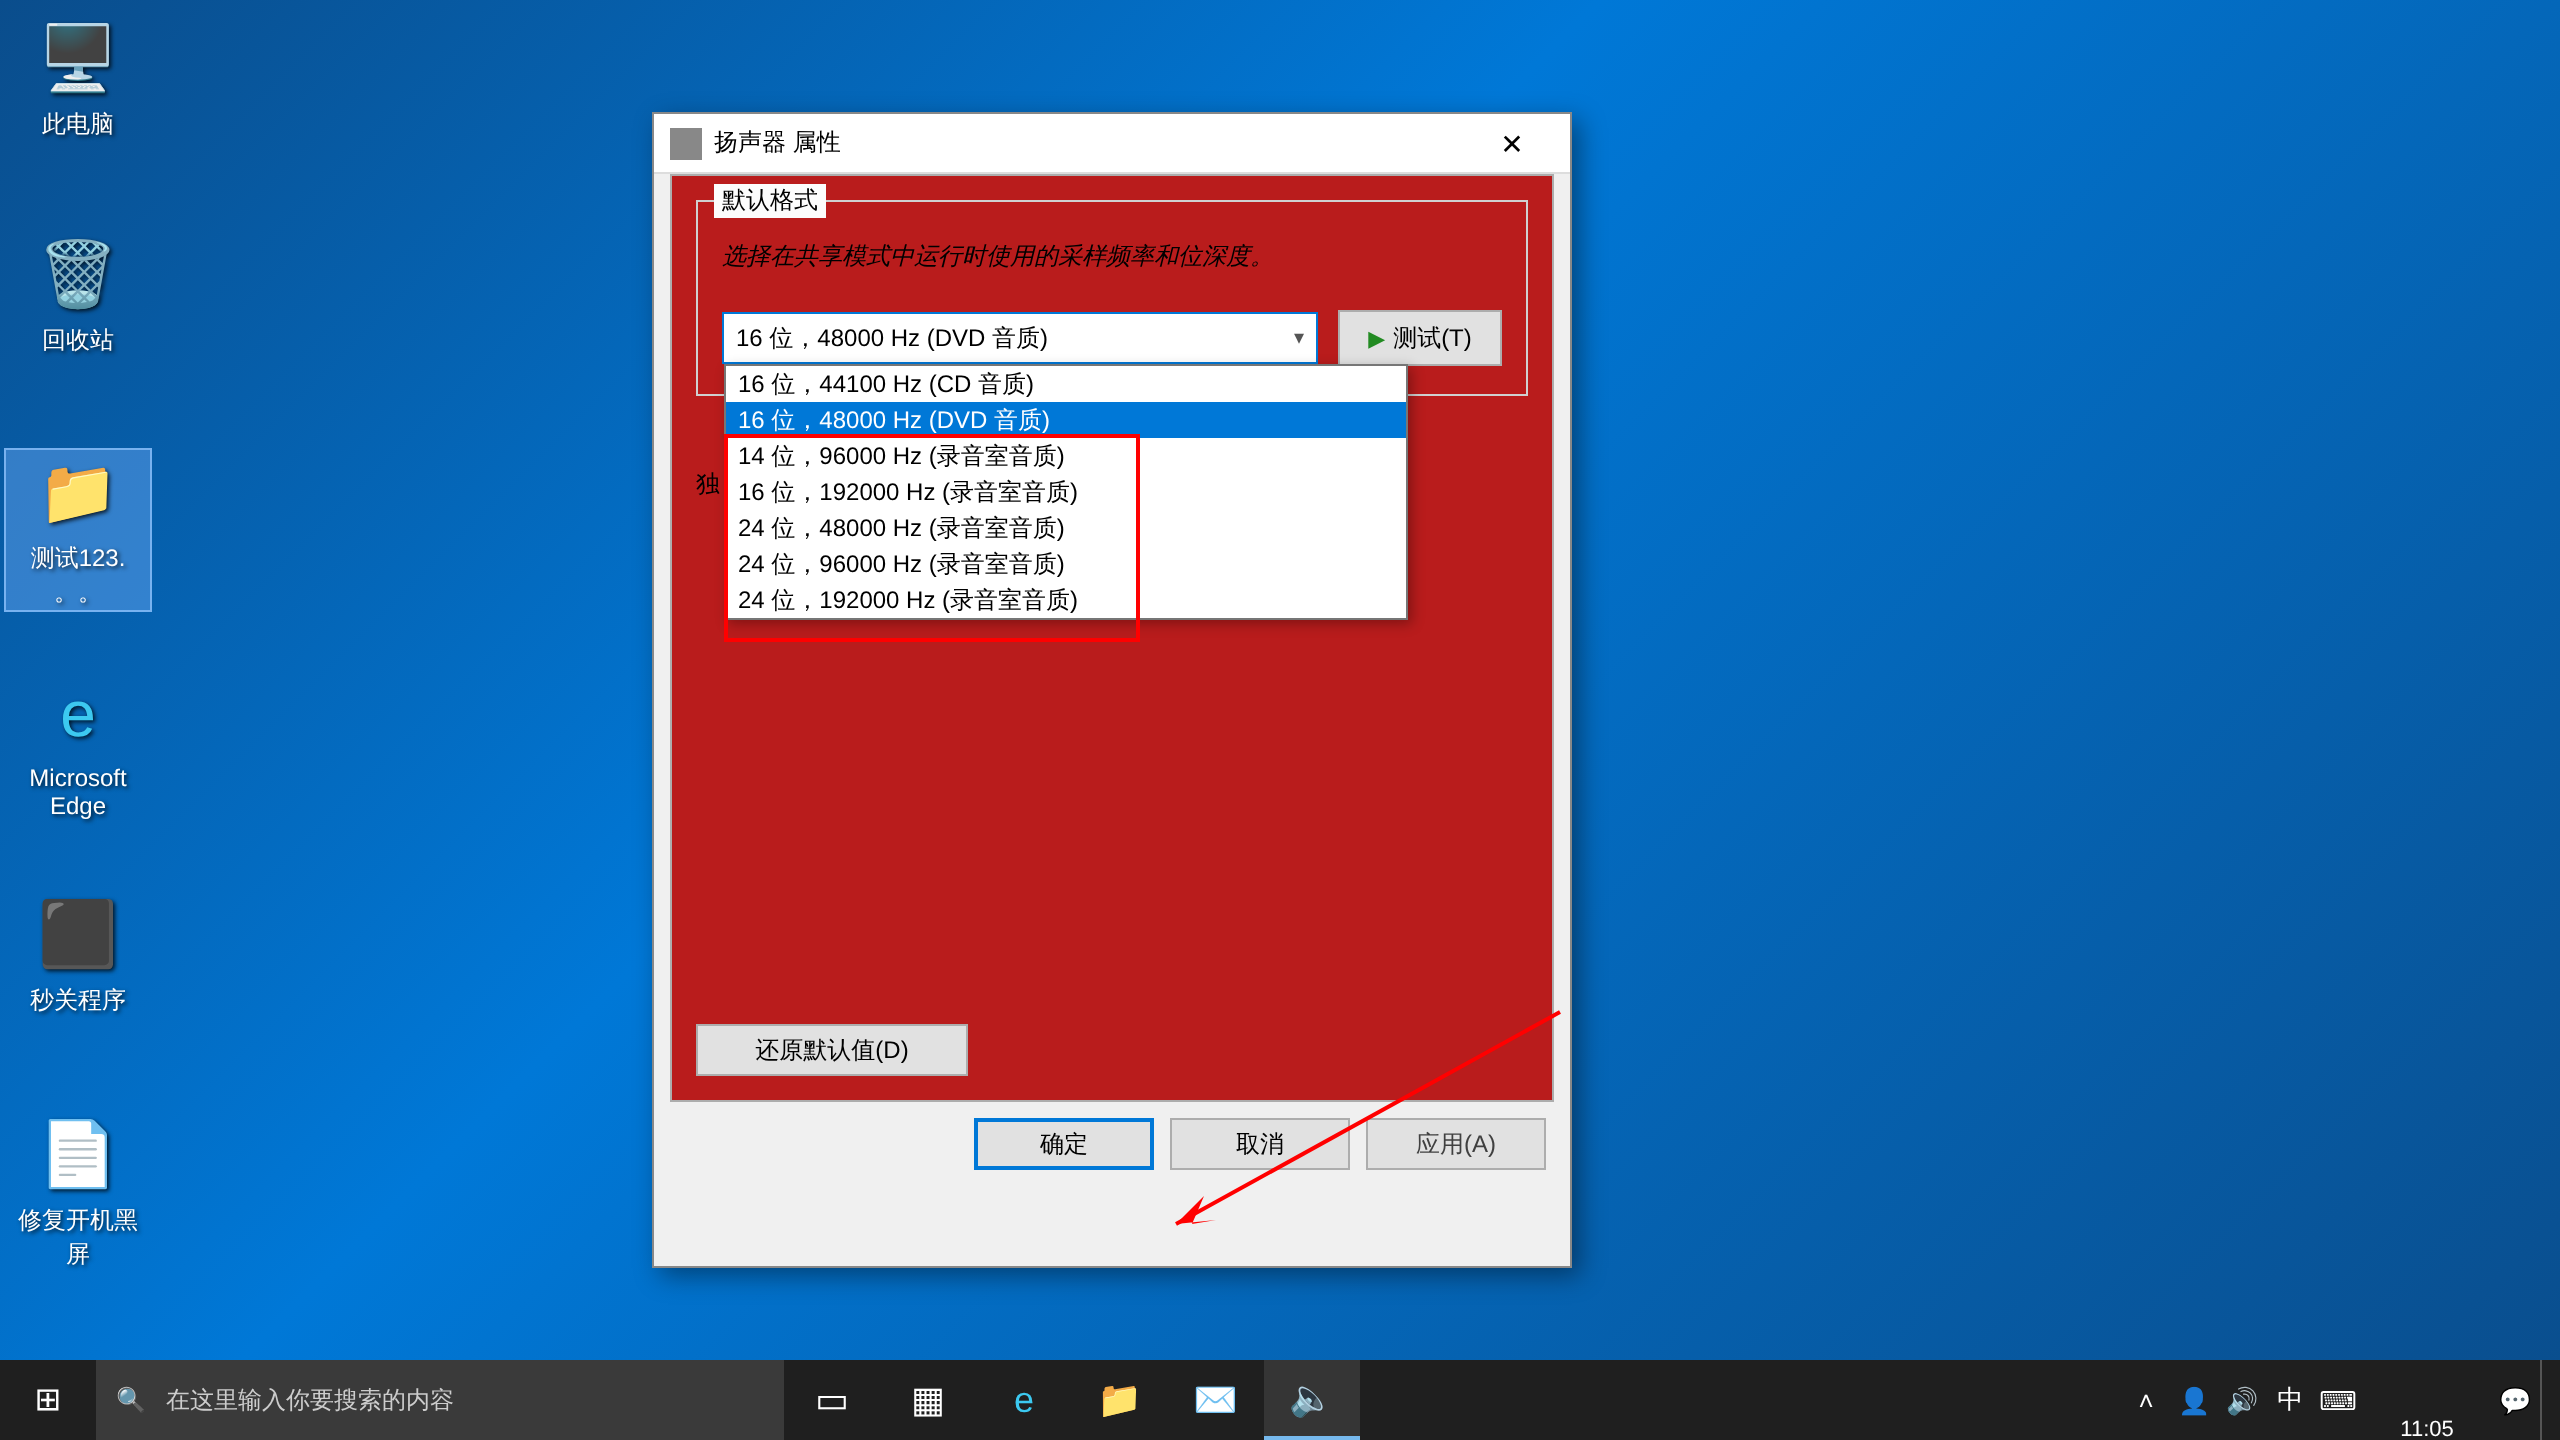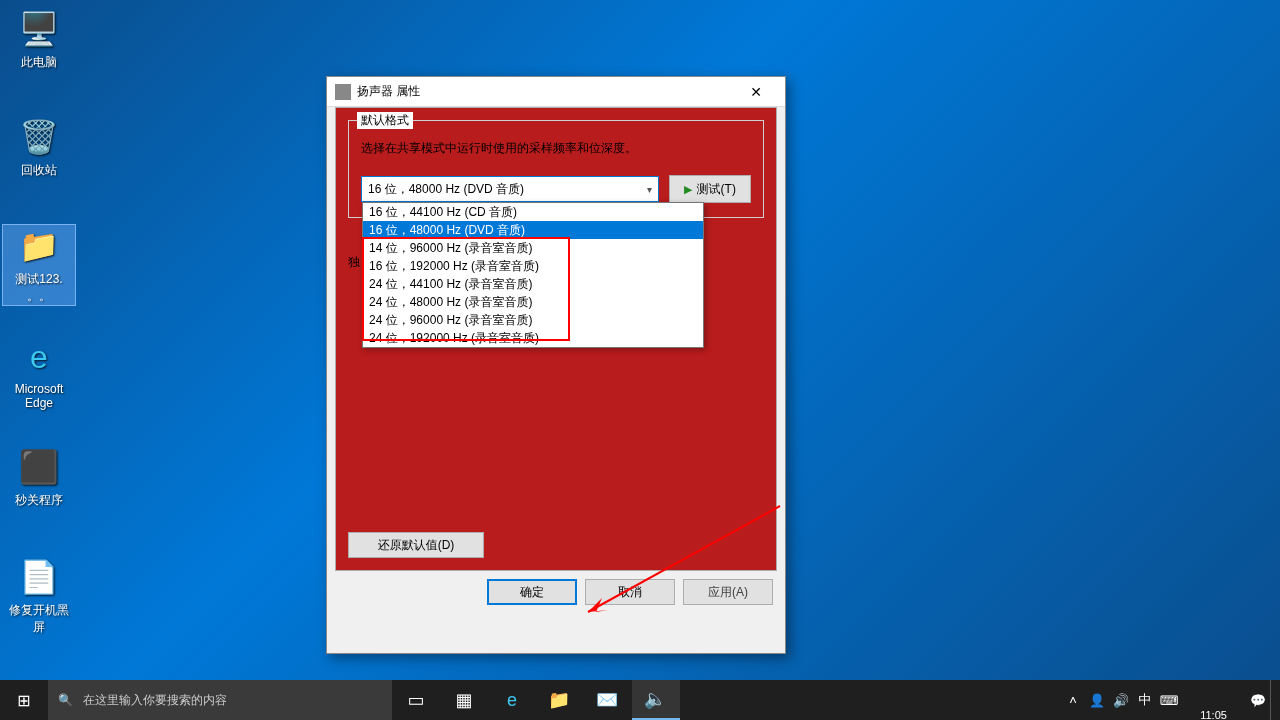--- a/index.html
+++ b/index.html
@@ -10,36 +10,36 @@
 .windows-logo .tl { left: 0; top: 0; width: 122px; height: 122px; transform: skewX(0deg); }
 .windows-logo .tr { left: 138px; top: -2px; width: 122px; height: 124px; }
 .windows-logo .bl { left: 0; top: 138px; width: 122px; height: 122px; }
 .windows-logo .br { left: 138px; top: 138px; width: 122px; height: 122px; }
 
 .desktop-icon { position: absolute; width: 74px; text-align: center; color: #fff; font-size: 12px; text-shadow: 1px 1px 2px rgba(0,0,0,0.8); cursor: pointer; }
 .desktop-icon .ico { width: 42px; height: 42px; margin: 0 auto 4px; display: flex; align-items: center; justify-content: center; font-size: 32px; }
 .desktop-icon.selected { background: rgba(120,180,255,0.4); border: 1px solid rgba(150,200,255,0.7); }
 .di1 { left: 2px; top: 8px; } .di2 { left: 2px; top: 116px; } .di3 { left: 2px; top: 224px; } .di4 { left: 2px; top: 336px; } .di5 { left: 2px; top: 446px; } .di6 { left: 2px; top: 556px; }
 
-.dialog { position: absolute; left: 326px; top: 76px; width: 460px; height: 578px; background: #f0f0f0; border: 1px solid #888; box-shadow: 4px 4px 12px rgba(0,0,0,0.4); }
+.dialog { position: absolute; left: 326px; top: 56px; width: 460px; height: 578px; background: #f0f0f0; border: 1px solid #888; box-shadow: 4px 4px 12px rgba(0,0,0,0.4); }
 .titlebar { height: 30px; background: #fff; border-bottom: 1px solid #ddd; display: flex; align-items: center; padding: 0 8px; font-size: 12px; }
 .titlebar .ticon { width: 16px; height: 16px; margin-right: 6px; background: #888; display: inline-block; }
 .titlebar .spacer { flex: 1; }
 .close-btn { width: 42px; height: 28px; display: flex; align-items: center; justify-content: center; font-size: 14px; cursor: pointer; }
 
 .tabs { display: flex; padding: 10px 8px 0; font-size: 12px; }
 .tab { padding: 4px 12px; border: 1px solid #adadad; border-bottom: none; background: #f0f0f0; margin-right: -1px; cursor: pointer; position: relative; }
 .tab.active { background: #fcfcfc; z-index: 2; top: 1px; }
 
 .tab-body { margin: 0 8px 8px; border: 1px solid #adadad; background: #b91c1c; height: 464px; padding: 12px; position: relative; font-size: 12px; }
 
 .group { border: 1px solid #d0d0d0; padding: 18px 12px 14px; margin-bottom: 12px; position: relative; }
 .group-title { position: absolute; top: -9px; left: 8px; background: #fcfcfc; padding: 0 4px; }
 
-.desc { margin-bottom: 18px; line-height: 1.5; }
+.desc { margin-bottom: 18px; line-height: 1.5; font-style: italic; }
 
 .combo-row { display: flex; gap: 10px; align-items: center; }
 .combo { flex: 1; height: 26px; border: 1px solid #0078d7; background: #fff; display: flex; align-items: center; padding: 0 6px; font-size: 12px; position: relative; }
 .combo .arrow { margin-left: auto; font-size: 10px; color: #555; }
 .test-btn { width: 82px; height: 28px; border: 1px solid #adadad; background: #e1e1e1; font-size: 12px; cursor: pointer; display: flex; align-items: center; justify-content: center; gap: 4px; }
 .test-btn .play { color: #228b22; font-size: 11px; }
 
 .dropdown { position: absolute; left: 0; top: 25px; width: 342px; background: #fff; border: 1px solid #767676; box-shadow: 2px 2px 6px rgba(0,0,0,0.3); z-index: 10; }
 .dropdown .opt { padding: 1px 6px; font-size: 12px; line-height: 16px; cursor: pointer; }
 .dropdown .opt.sel { background: #0078d7; color: #fff; }
@@ -123,21 +123,20 @@
       <div class="desc">选择在共享模式中运行时使用的采样频率和位深度。</div>
       <div class="combo-row">
         <div class="combo">
           <span>16 位，48000 Hz (DVD 音质)</span>
           <span class="arrow">▾</span>
           <div class="dropdown">
             <div class="opt">16 位，44100 Hz (CD 音质)</div>
             <div class="opt sel">16 位，48000 Hz (DVD 音质)</div>
             <div class="opt">14 位，96000 Hz (录音室音质)</div>
             <div class="opt">16 位，192000 Hz (录音室音质)</div>
-            <div class="opt">24 位，44100 Hz (录音室音质)</div>
             <div class="opt">24 位，48000 Hz (录音室音质)</div>
             <div class="opt">24 位，96000 Hz (录音室音质)</div>
             <div class="opt">24 位，192000 Hz (录音室音质)</div>
             <div class="redbox" style="left:-1px;top:34px;width:208px;height:104px;"></div>
           </div>
         </div>
         <button class="test-btn">
             <span class="play">▶</span>
             <span>测试(T)</span>
           </button>

